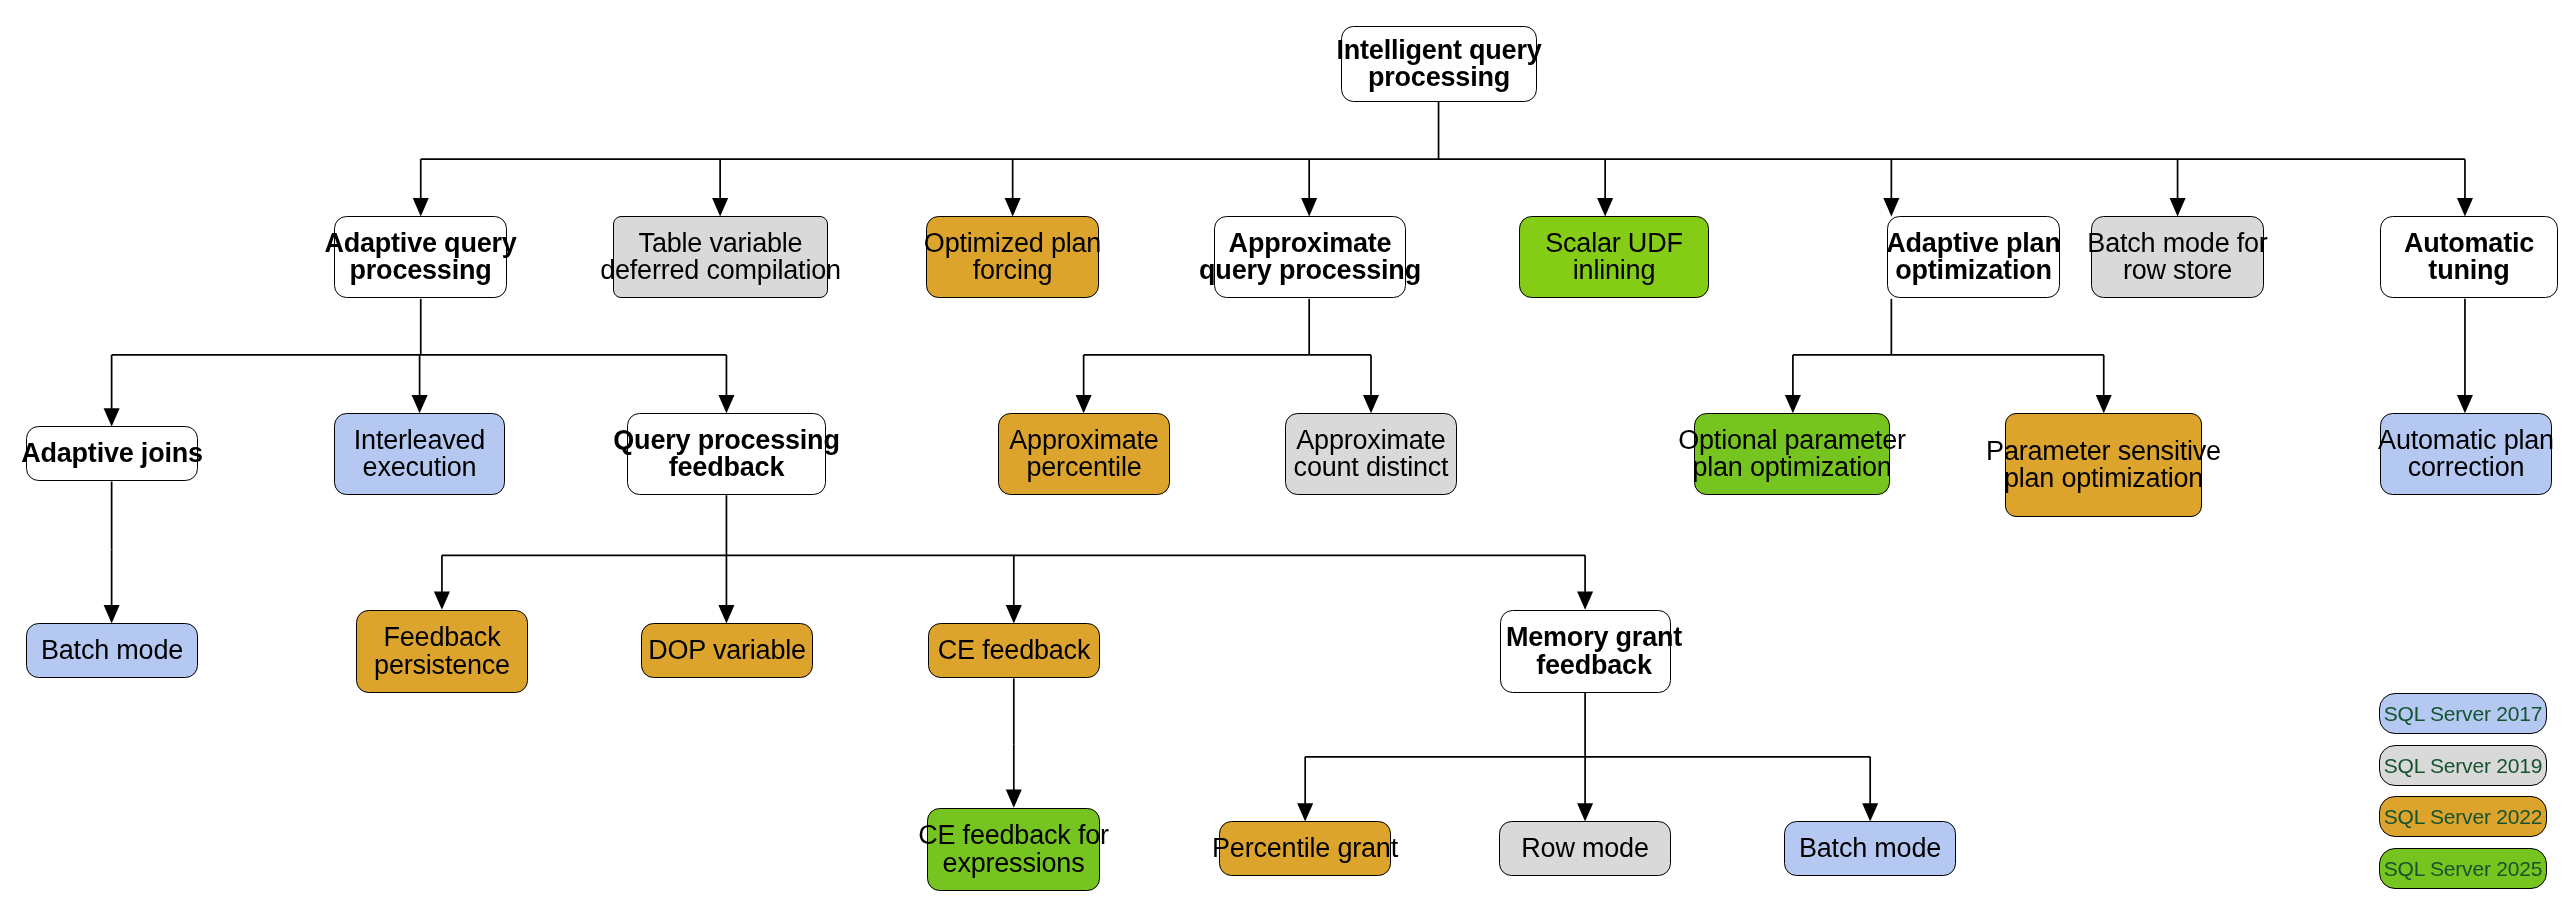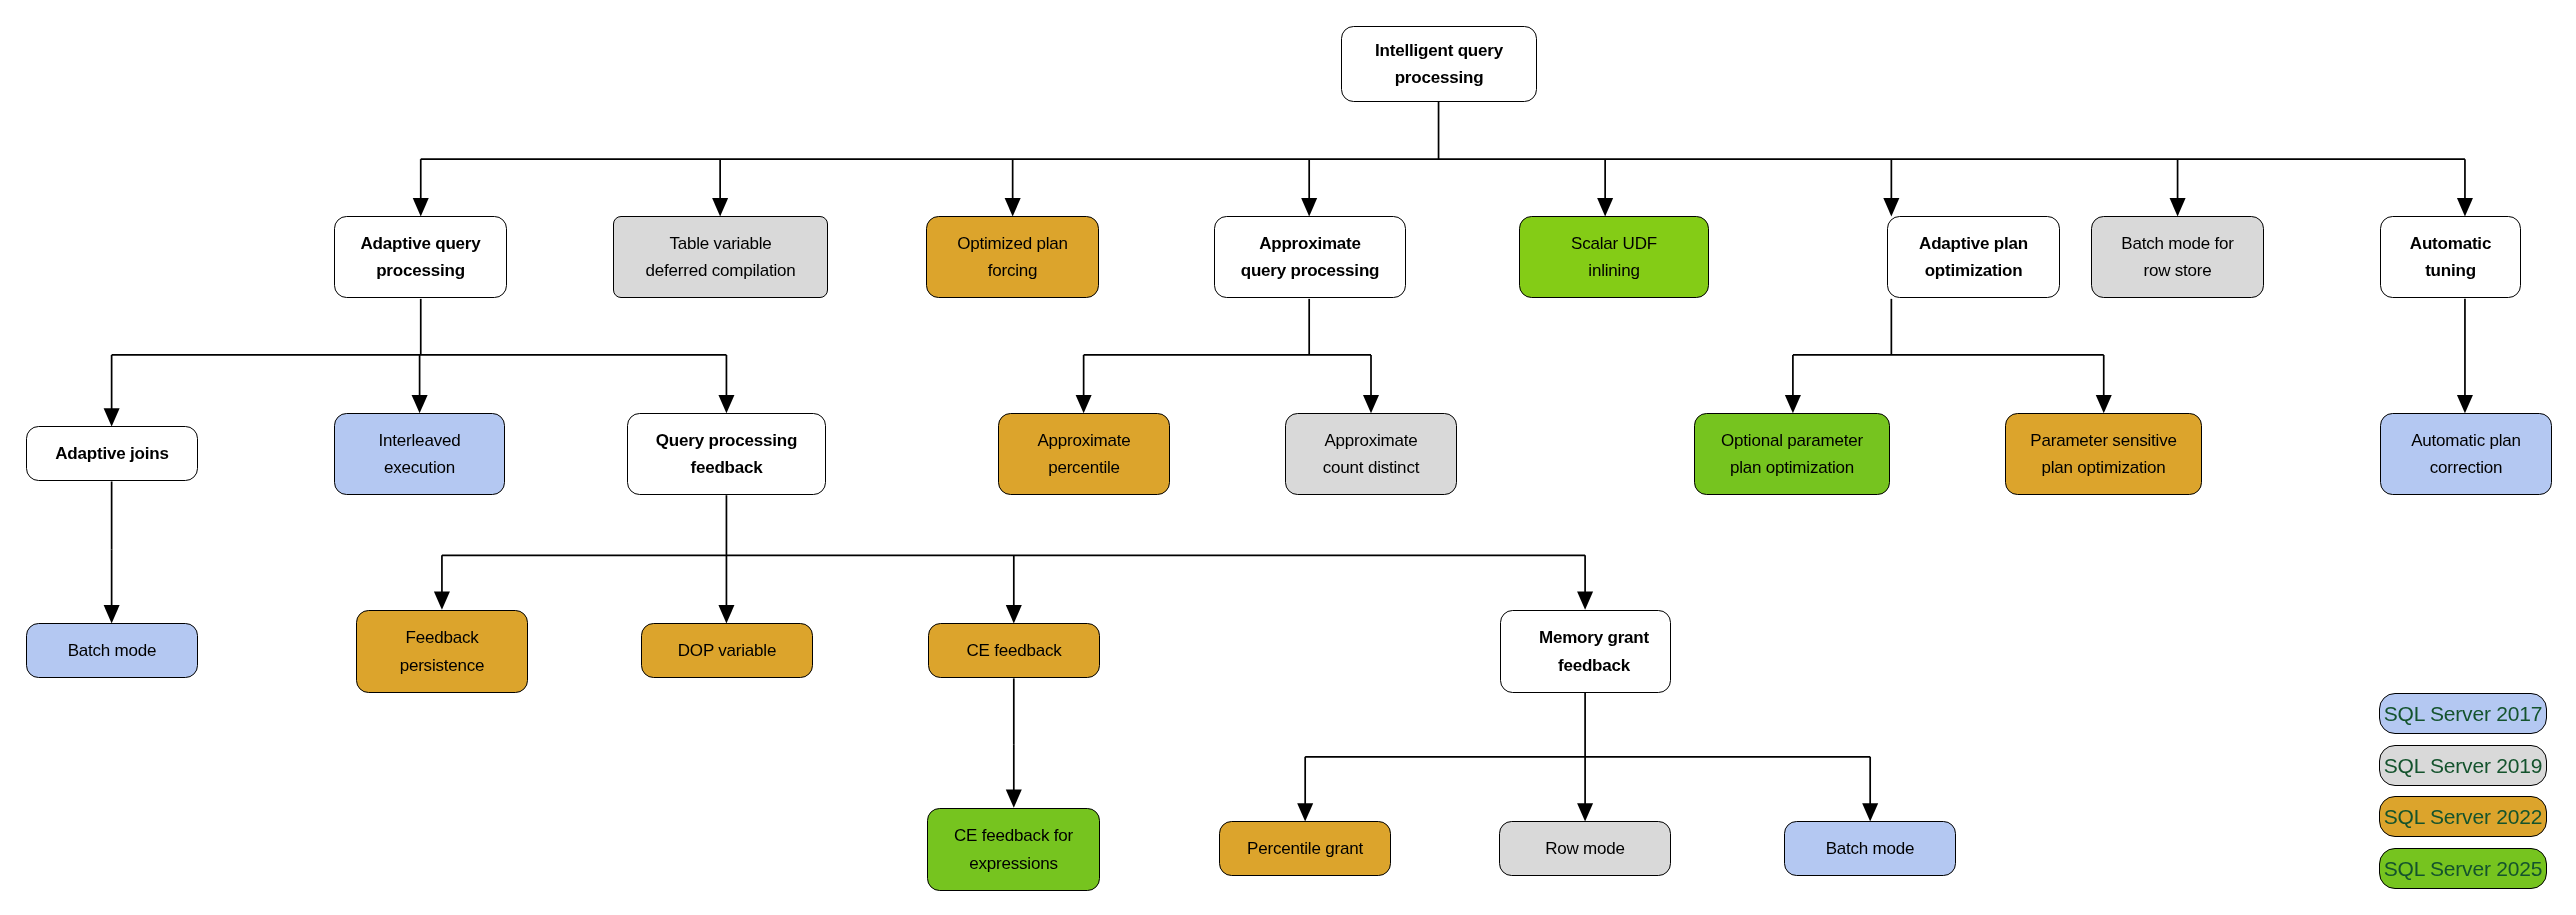--- a/index.html
+++ b/index.html
@@ -23,21 +23,21 @@
   }
   .node {
     position: absolute;
     box-sizing: border-box;
     border: 1.7px solid #000000;
     border-radius: 12.6px;
     display: flex;
     align-items: center;
     justify-content: center;
     text-align: center;
-    font-size: 17px;
+    font-size: 27px;
     line-height: 27.5px;
     letter-spacing: -0.2px;
     color: #000000;
     white-space: pre;
   }
   .node.bold {
     font-weight: 700;
   }
   .legend-item {
     position: absolute;
@@ -135,34 +135,34 @@
       <div class="node" style="left: 926px; top: 216px; width: 173px; height: 82px; background: rgb(220, 164, 44);">Optimized plan
 forcing</div>
       <div class="node bold" style="left: 1214px; top: 216px; width: 192px; height: 82px; background: rgb(255, 255, 255);">Approximate
 query processing</div>
       <div class="node" style="left: 1519px; top: 216px; width: 190px; height: 82px; background: #84cc16;">Scalar UDF
 inlining</div>
       <div class="node bold" style="left: 1887px; top: 216px; width: 173px; height: 82px; background: rgb(255, 255, 255);">Adaptive plan
 optimization</div>
       <div class="node" style="left: 2091px; top: 216px; width: 173px; height: 82px; background: rgb(217, 217, 217);">Batch mode for
 row store</div>
-      <div class="node bold" style="left: 2380px; top: 216px; width: 141px; height: 82px; background: rgb(255, 255, 255);">Automatic
+      <div class="node bold" style="left: 2380px; top: 216px; width: 178px; height: 82px; background: rgb(255, 255, 255);">Automatic
 tuning</div>
       <div class="node bold" style="left: 26px; top: 426px; width: 172px; height: 55px; background: rgb(255, 255, 255);">Adaptive joins</div>
       <div class="node" style="left: 334px; top: 413px; width: 171px; height: 82px; background: rgb(180, 200, 242);">Interleaved
 execution</div>
       <div class="node bold" style="left: 627px; top: 413px; width: 199px; height: 82px; background: rgb(255, 255, 255);">Query processing
 feedback</div>
       <div class="node" style="left: 998px; top: 413px; width: 172px; height: 82px; background: rgb(220, 164, 44);">Approximate
 percentile</div>
       <div class="node" style="left: 1285px; top: 413px; width: 172px; height: 82px; background: rgb(217, 217, 217);">Approximate
 count distinct</div>
       <div class="node" style="left: 1694px; top: 413px; width: 196px; height: 82px; background: rgb(118, 196, 31);">Optional parameter
 plan optimization</div>
-      <div class="node" style="left: 2005px; top: 413px; width: 197px; height: 82px; background: rgb(220, 164, 44);">Parameter sensitive
+      <div class="node" style="left: 2005px; top: 413px; width: 197px; height: 104px; background: rgb(220, 164, 44); border-radius: 11px;">Parameter sensitive
 plan optimization</div>
       <div class="node" style="left: 2380px; top: 413px; width: 172px; height: 82px; background: rgb(180, 200, 242);">Automatic plan
 correction</div>
       <div class="node" style="left: 26px; top: 623px; width: 172px; height: 55px; background: rgb(180, 200, 242);">Batch mode</div>
       <div class="node" style="left: 356px; top: 610px; width: 172px; height: 83px; background: rgb(220, 164, 44);">Feedback
 persistence</div>
       <div class="node" style="left: 641px; top: 623px; width: 172px; height: 55px; background: rgb(220, 164, 44);">DOP variable</div>
       <div class="node" style="left: 928px; top: 623px; width: 172px; height: 55px; background: rgb(220, 164, 44);">CE feedback</div>
       <div class="node bold" style="left: 1500px; top: 610px; width: 171px; height: 83px; background: rgb(255, 255, 255); padding-left: 17px;">Memory grant
 feedback</div>

